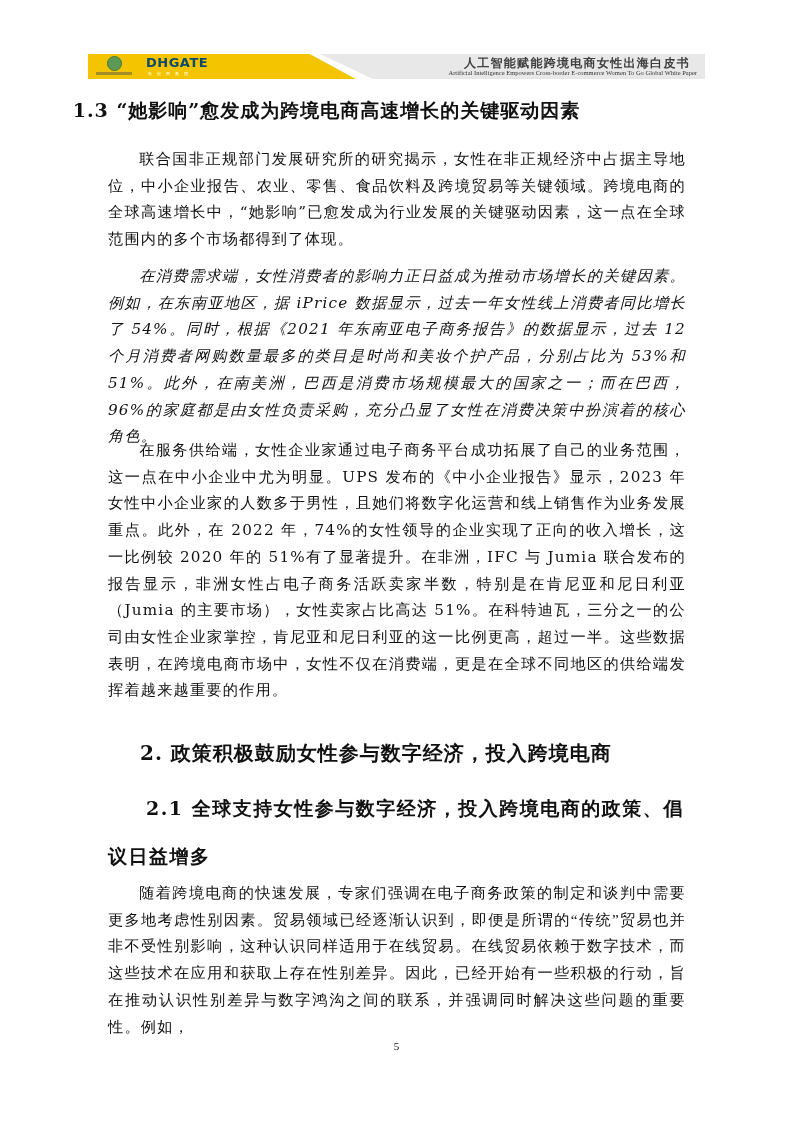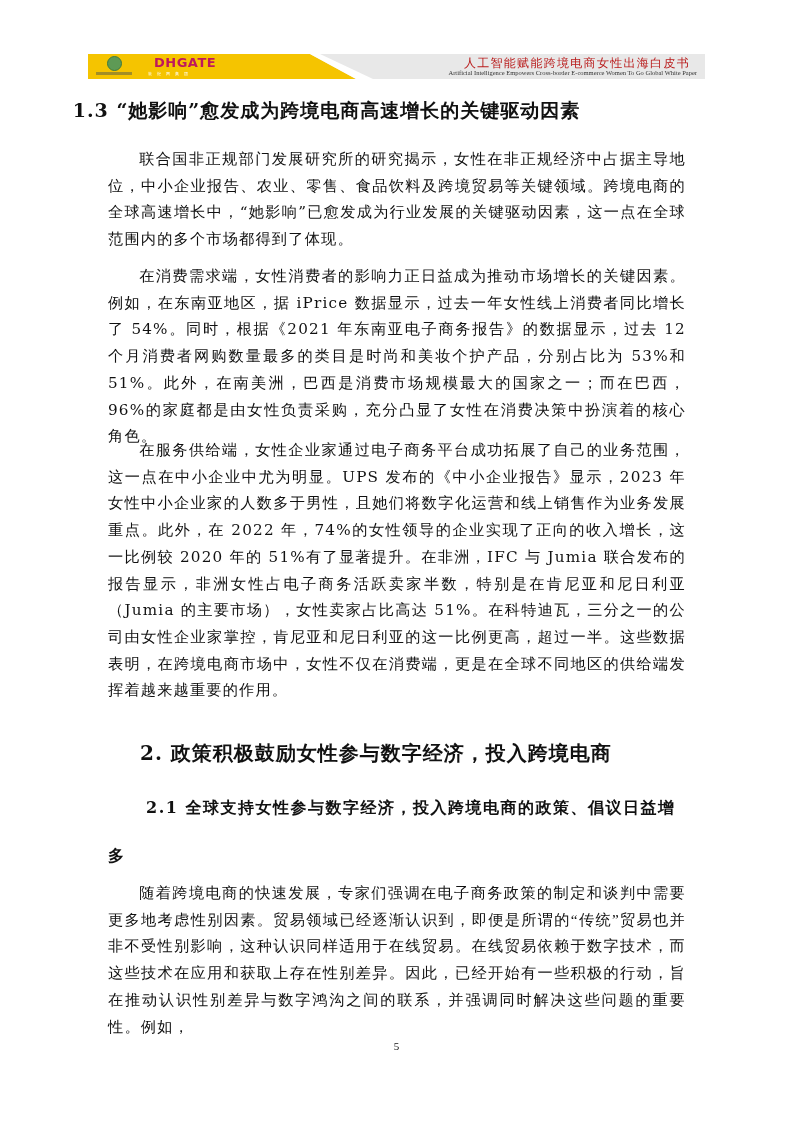--- a/index.html
+++ b/index.html
@@ -26,49 +26,49 @@
       position: absolute; left: 19px; top: 2px; width: 13px; height: 13px;
       border-radius: 50%; background: #5e9a55; border: 1px solid #3f7a3f;
     }
     .logo-globe-caption {
       position: absolute; left: 8px; top: 18px; width: 36px; height: 3px;
       background: #6a6a40; opacity: .6;
     }
     .logo-dhgate {
       position: absolute; left: 58px; top: 1px;
       font-family: "DejaVu Sans", sans-serif; font-size: 13px; font-weight: bold;
-      color: #be185d; letter-spacing: .5px; margin-left: 8px;
+      color: #0c4a6e; letter-spacing: .5px;
     }
     .logo-dhgate-sub {
       position: absolute; left: 60px; top: 17px;
       font-family: "DejaVu Sans", sans-serif; font-size: 4px; color: #ffffff; letter-spacing: 5px;
     }
     .header-title {
       position: absolute; right: 15px; top: 1px;
-      font-family: "DejaVu Sans", sans-serif; font-size: 12px; font-weight: normal; color: #b91c1c;
+      font-family: "DejaVu Sans", sans-serif; font-size: 12px; font-weight: bold; color: #404040;
       letter-spacing: 1.3px;
     }
     .header-sub {
       position: absolute; right: 8px; top: 15px;
       font-family: "Liberation Serif", serif; font-size: 6.5px; color: #333; white-space: nowrap;
     }
     .h3 {
       position: absolute; left: 0; width: 653px; text-align: center;
       font-size: 19px; font-weight: bold; letter-spacing: 1px;
     }
     .para {
       position: absolute; left: 108px; width: 578px;
       font-size: 15.2px; line-height: 26.7px; text-align: justify; letter-spacing: 1.2px;
     }
     .para .indent { display: inline-block; width: 31px; }
     .h2 {
       position: absolute; left: 140px; font-size: 20px; font-weight: bold; letter-spacing: 1px;
     }
     .h21 {
-      position: absolute; left: 108px; width: 578px; font-size: 16px; font-weight: bold;
+      position: absolute; left: 108px; width: 578px; font-size: 19px; font-weight: bold;
       line-height: 48px; letter-spacing: 1.5px;
     }
     .page-num {
       position: absolute; top: 1040px; left: 0; width: 793px; text-align: center;
       font-family: "Liberation Serif", serif; font-size: 11px;
     }
   </style>
 </head>
 <body>
 
@@ -80,21 +80,21 @@
   <div class="logo-dhgate">DHGATE</div>
   <div class="logo-dhgate-sub">敦煌网集团</div>
   <div class="header-title">人工智能赋能跨境电商女性出海白皮书</div>
   <div class="header-sub">Artificial Intelligence Empowers Cross-border E-commerce Women To Go Global White Paper</div>
 </div>
 
 <div class="h3" style="top:98px;">1.3 “她影响”愈发成为跨境电商高速增长的关键驱动因素</div>
 
 <div class="para" style="top:146px;"><span class="indent"></span><span>联合国非正规部门发展研究所的研究揭示，女性在非正规经济中占据主导地位，中小企业报告、农业、零售、食品饮料及跨境贸易等关键领域。跨境电商的全球高速增长中，“她影响”已愈发成为行业发展的关键驱动因素，这一点在全球范围内的多个市场都得到了体现。</span></div>
 
-<div class="para" style="top:263px;"><span class="indent"></span><span>在消费需求端，女性消费者的影响力正日益成为推动市场增长的关键因素。例如，在东南亚地区，据 iPrice 数据显示，过去一年女性线上消费者同比增长了 54%。同时，根据《2021 年东南亚电子商务报告》的数据显示，过去 12 个月消费者网购数量最多的类目是时尚和美妆个护产品，分别占比为 53%和 51%。此外，在南美洲，巴西是消费市场规模最大的国家之一；而在巴西，96%的家庭都是由女性负责采购，充分凸显了女性在消费决策中扮演着的核心角色。</span></div>
+<div class="para" style="top:263px;font-style:italic;"><span class="indent"></span><span>在消费需求端，女性消费者的影响力正日益成为推动市场增长的关键因素。例如，在东南亚地区，据 iPrice 数据显示，过去一年女性线上消费者同比增长了 54%。同时，根据《2021 年东南亚电子商务报告》的数据显示，过去 12 个月消费者网购数量最多的类目是时尚和美妆个护产品，分别占比为 53%和 51%。此外，在南美洲，巴西是消费市场规模最大的国家之一；而在巴西，96%的家庭都是由女性负责采购，充分凸显了女性在消费决策中扮演着的核心角色。</span></div>
 
 <div class="para" style="top:437px;"><span class="indent"></span><span>在服务供给端，女性企业家通过电子商务平台成功拓展了自己的业务范围，这一点在中小企业中尤为明显。UPS 发布的《中小企业报告》显示，2023 年女性中小企业家的人数多于男性，且她们将数字化运营和线上销售作为业务发展重点。此外，在 2022 年，74%的女性领导的企业实现了正向的收入增长，这一比例较 2020 年的 51%有了显著提升。在非洲，IFC 与 Jumia 联合发布的报告显示，非洲女性占电子商务活跃卖家半数，特别是在肯尼亚和尼日利亚（Jumia 的主要市场），女性卖家占比高达 51%。在科特迪瓦，三分之一的公司由女性企业家掌控，肯尼亚和尼日利亚的这一比例更高，超过一半。这些数据表明，在跨境电商市场中，女性不仅在消费端，更是在全球不同地区的供给端发挥着越来越重要的作用。</span></div>
 
 <div class="h2" style="top:740px;text-align:center;">2. 政策积极鼓励女性参与数字经济，投入跨境电商</div>
 
 <div class="h21" style="top:784px;"><span style="display:inline-block;width:38px;"></span><span>2.1 全球支持女性参与数字经济，投入跨境电商的政策、倡议日益增多</span></div>
 
 <div class="para" style="top:880px;font-family:Liberation Serif, serif;"><span class="indent"></span><span>随着跨境电商的快速发展，专家们强调在电子商务政策的制定和谈判中需要更多地考虑性别因素。贸易领域已经逐渐认识到，即便是所谓的“传统”贸易也并非不受性别影响，这种认识同样适用于在线贸易。在线贸易依赖于数字技术，而这些技术在应用和获取上存在性别差异。因此，已经开始有一些积极的行动，旨在推动认识性别差异与数字鸿沟之间的联系，并强调同时解决这些问题的重要性。例如，</span></div>
 
 <div class="page-num">5</div>

